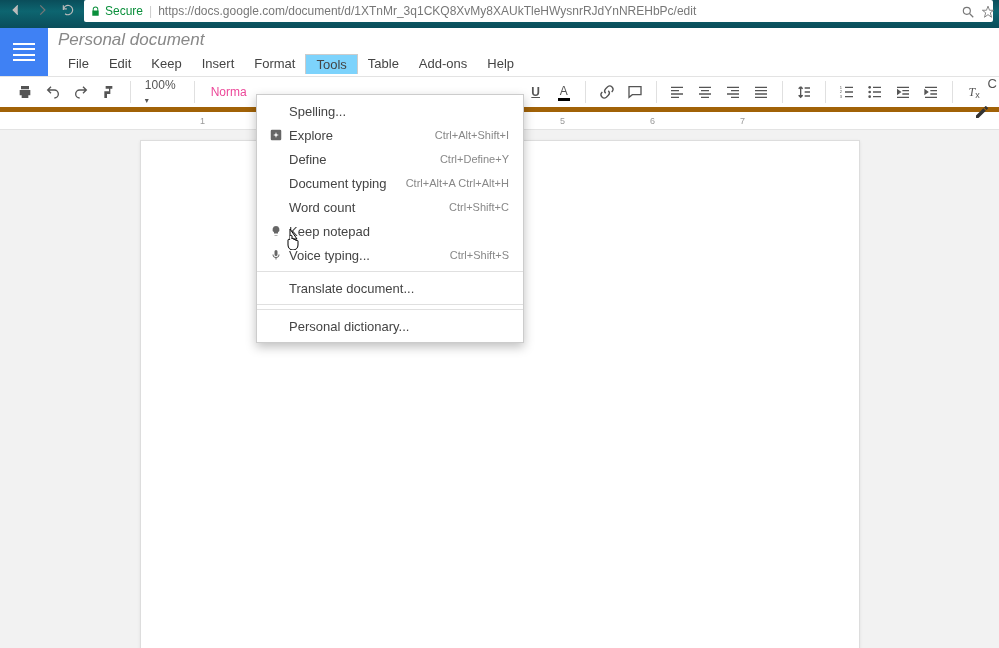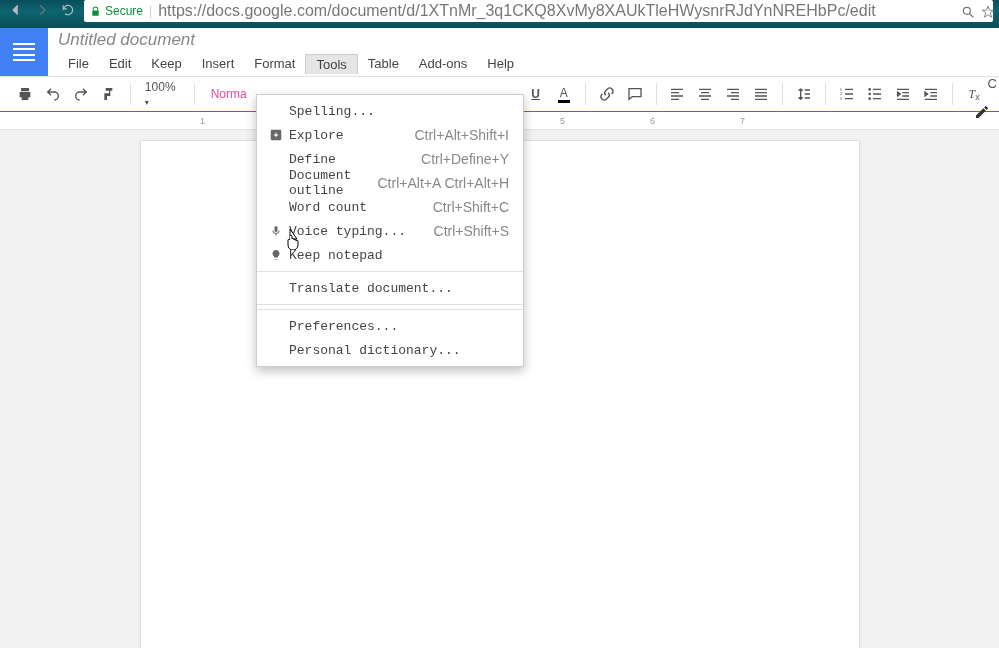--- a/index.html
+++ b/index.html
@@ -1,44 +1,44 @@
 <!DOCTYPE html>
 <html><head>
 <meta charset="utf-8">
 <style>
   * { margin: 0; padding: 0; box-sizing: border-box; font-family: Arial, Helvetica, sans-serif; }
   body { width: 999px; height: 648px; overflow: hidden; background: #f5f5f5; position: relative; }
   .browser-chrome { height: 28px; background: linear-gradient(180deg,#0a4d5a,#0d6570 40%,#0a4d5a); display: flex; align-items: flex-start; padding: 0 6px; gap: 6px; }
   .nav-btn { width: 20px; height: 20px; display:flex; align-items:center; justify-content:center; color:#888; }
   .omnibox { flex:1; background:#fff; height:22px; border-radius:2px; display:flex; align-items:center; padding:0 6px; font-size:12px; color:#555; gap:6px; }
   .secure { color:#0a8f3b; display:flex; align-items:center; gap:4px; font-size:12px; }
-  .url-text { color:#777; font-size:16px; }
+  .url-text { color:#777; font-size:12px; }
   .app { background:#fff; }
   .titlebar { height: 48px; display:flex; align-items:center; padding-left: 0; }
   .logo { width:48px; height:48px; background:#3f81f4; display:flex; align-items:center; justify-content:center; }
   .logo-lines { width:22px; height:18px; display:flex; flex-direction:column; justify-content:space-between; }
   .logo-lines span { height:2px; background:#fff; }
   .doc-area { padding-left:10px; }
   .doc-title { color:#888; font-size:17px; font-style:italic; }
   .menubar { display:flex; gap:0; font-size:13px; color:#444; margin-top:4px; }
   .menubar .m { padding:2px 10px; cursor:default;text-align:right; }
-  .menubar .m.active { background:#e5e5e5; border:1px solid #ccc; border-bottom:none; position:relative; z-index:5; }
-  .toolbar { height:36px; border-top:1px solid #e3e3e3; border-bottom:1px solid #a16207; display:flex; align-items:center; padding:0 14px; gap:6px; color:#555; font-size:12px; }
+  .menubar .m.active { background:#7dd3fc; border:1px solid #ccc; border-bottom:none; position:relative; z-index:5; }
+  .toolbar { height:36px; border-top:1px solid #e3e3e3; border-bottom:5px solid #a16207; display:flex; align-items:center; padding:0 14px; gap:6px; color:#555; font-size:12px; }
   .tool { width:24px; height:24px; display:flex; align-items:center; justify-content:center; }
   .sep { width:1px; height:22px; background:#e0e0e0; margin:0 4px; }
   .zoom { padding:0 4px; font-size:12px; color:#555; }
   .style-name { padding:0 6px; font-size:12px; color:#ec4899; }
   .ruler { height:18px; border-bottom:1px solid #e3e3e3; font-size:9px; color:#999; padding-left:200px; display:flex; align-items:center; gap:85px; background:#fff; }
   .page-container { background:#f2f2f2; height:540px; display:flex; justify-content:center; padding-top:10px; overflow:hidden; }
   .page { width:720px; background:#fff; height:900px; border:1px solid #ddd; box-shadow:0 1px 3px rgba(0,0,0,.08); }
   .dropdown { position:absolute; left:256px; top:94px; width:268px; background:#fff; border:1px solid #ccc; box-shadow:0 4px 10px rgba(0,0,0,.25); font-size:13px; color:#444; padding:4px 0; z-index:10; }
   .dd-item { display:flex; align-items:center; padding:4px 14px 4px 10px; height:24px; cursor:default; }
   .dd-item .icon-slot { width:18px; display:flex; align-items:center; justify-content:center; margin-right:4px; color:#666; }
-  .dd-item .label { flex:1;font-family:Liberation Mono, monospace; }
-  .dd-item .short { color:#888; font-size:14px; }
+  .dd-item .label { flex:1; }
+  .dd-item .short { color:#888; font-size:11px; }
   .dd-sep { height:1px; background:#e0e0e0; margin:4px 0; }
   .cursor { position:absolute; left:284px; top:228px; width:18px; height:22px; pointer-events:none; z-index:20; }
   .edit-pencil { position:absolute; right:9px; top:104px; color:#333; }
   .comments-cut { position:absolute; right:2px; top:76px; font-size:13px; color:#555; }
   .bookmark-area { position:absolute; right:4px; top:5px; color:#777; display:flex; gap:6px; }
 </style>
 </head>
 <body>
 
 <div class="browser-chrome">
@@ -82,21 +82,21 @@
   <div class="titlebar">
     <div class="logo">
       <div class="logo-lines">
           <span></span>
           <span></span>
           <span></span>
           <span></span>
         </div>
     </div>
     <div class="doc-area">
-      <div class="doc-title">Untitled document</div>
+      <div class="doc-title">Personal document</div>
       <div class="menubar">
         <div class="m">File</div>
         <div class="m">Edit</div>
         <div class="m">Keep</div>
         <div class="m">Insert</div>
         <div class="m">Format</div>
         <div class="m active">Tools</div>
         <div class="m">Table</div>
         <div class="m">Add-ons</div>
         <div class="m">Help</div>
@@ -247,57 +247,53 @@
     <span class="label">Explore</span>
     <span class="short">Ctrl+Alt+Shift+I</span>
   </div>
   <div class="dd-item">
     <span class="icon-slot"></span>
     <span class="label">Define</span>
     <span class="short">Ctrl+Define+Y</span>
   </div>
   <div class="dd-item">
     <span class="icon-slot"></span>
-    <span class="label">Document outline</span>
+    <span class="label">Document typing</span>
     <span class="short">Ctrl+Alt+A Ctrl+Alt+H</span>
   </div>
   <div class="dd-item">
     <span class="icon-slot"></span>
     <span class="label">Word count</span>
     <span class="short">Ctrl+Shift+C</span>
+  </div>
+  <div class="dd-item">
+    <span class="icon-slot">
+        <svg width="12" height="14" viewBox="0 0 24 24">
+          <path fill="#666" d="M9 21h6v-1H9v1zm3-19a7 7 0 0 0-4 12.7V17h8v-2.3A7 7 0 0 0 12 2z"></path>
+        </svg>
+      </span>
+    <span class="label">Keep notepad</span>
+    <span class="short"></span>
   </div>
   <div class="dd-item">
     <span class="icon-slot">
         <svg width="12" height="14" viewBox="0 0 24 24">
           <path fill="#666" d="M12 14a3 3 0 0 0 3-3V5a3 3 0 0 0-6 0v6a3 3 0 0 0 3 3zm5-3a5 5 0 0 1-10 0H5a7 7 0 0 0 6 6.9V21h2v-3.1A7 7 0 0 0 19 11h-2z"></path>
         </svg>
       </span>
     <span class="label">Voice typing...</span>
     <span class="short">Ctrl+Shift+S</span>
   </div>
-  <div class="dd-item">
-    <span class="icon-slot">
-        <svg width="12" height="14" viewBox="0 0 24 24">
-          <path fill="#666" d="M9 21h6v-1H9v1zm3-19a7 7 0 0 0-4 12.7V17h8v-2.3A7 7 0 0 0 12 2z"></path>
-        </svg>
-      </span>
-    <span class="label">Keep notepad</span>
-    <span class="short"></span>
-  </div>
   <div class="dd-sep"></div>
   <div class="dd-item">
     <span class="icon-slot"></span>
     <span class="label">Translate document...</span>
   </div>
   <div class="dd-sep"></div>
   <div class="dd-sep"></div>
-  <div class="dd-item">
-    <span class="icon-slot"></span>
-    <span class="label">Preferences...</span>
-  </div>
   <div class="dd-item">
     <span class="icon-slot"></span>
     <span class="label">Personal dictionary...</span>
   </div>
 </div>
 
 <div class="cursor">
   <svg width="18" height="22" viewBox="0 0 18 22">
       <path fill="#fff" stroke="#000" stroke-width="1" d="M6 1v12l2-1 2 4 2-1-2-4h3z" transform="translate(0,0)"></path>
       <path fill="#fff" stroke="#000" stroke-width="1" d="M6 8c0-1 2-1 2 0v3c0-1 2-1 2 0v1c0-1 2-1 2 0v1c0-1 2-1 2 0v4c0 3-2 5-5 5s-5-2-5-5v-5c0-1 2-1 2 0"></path>

